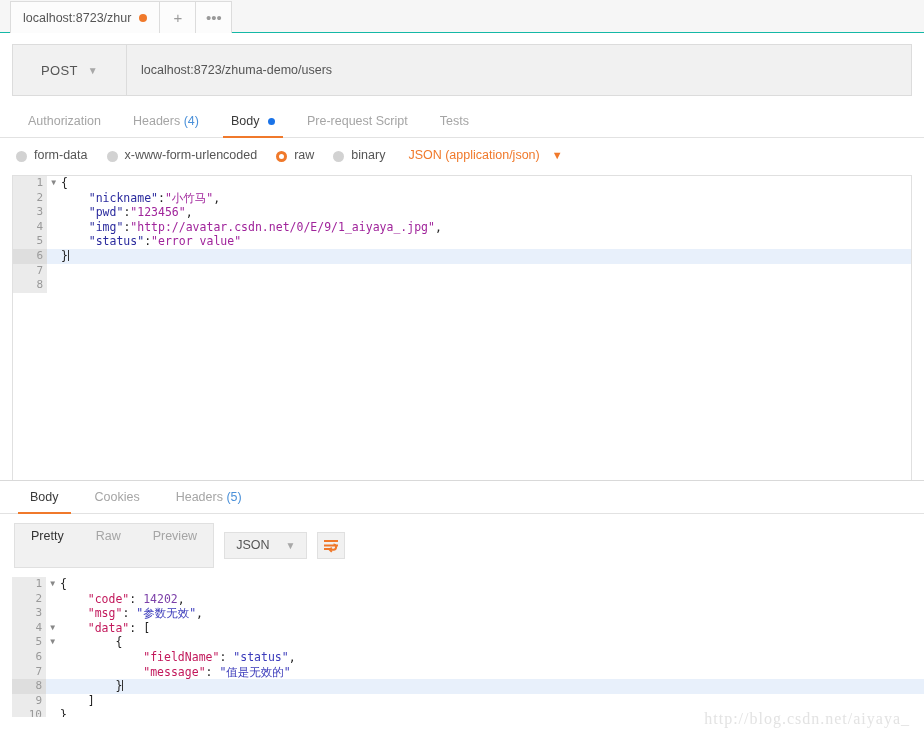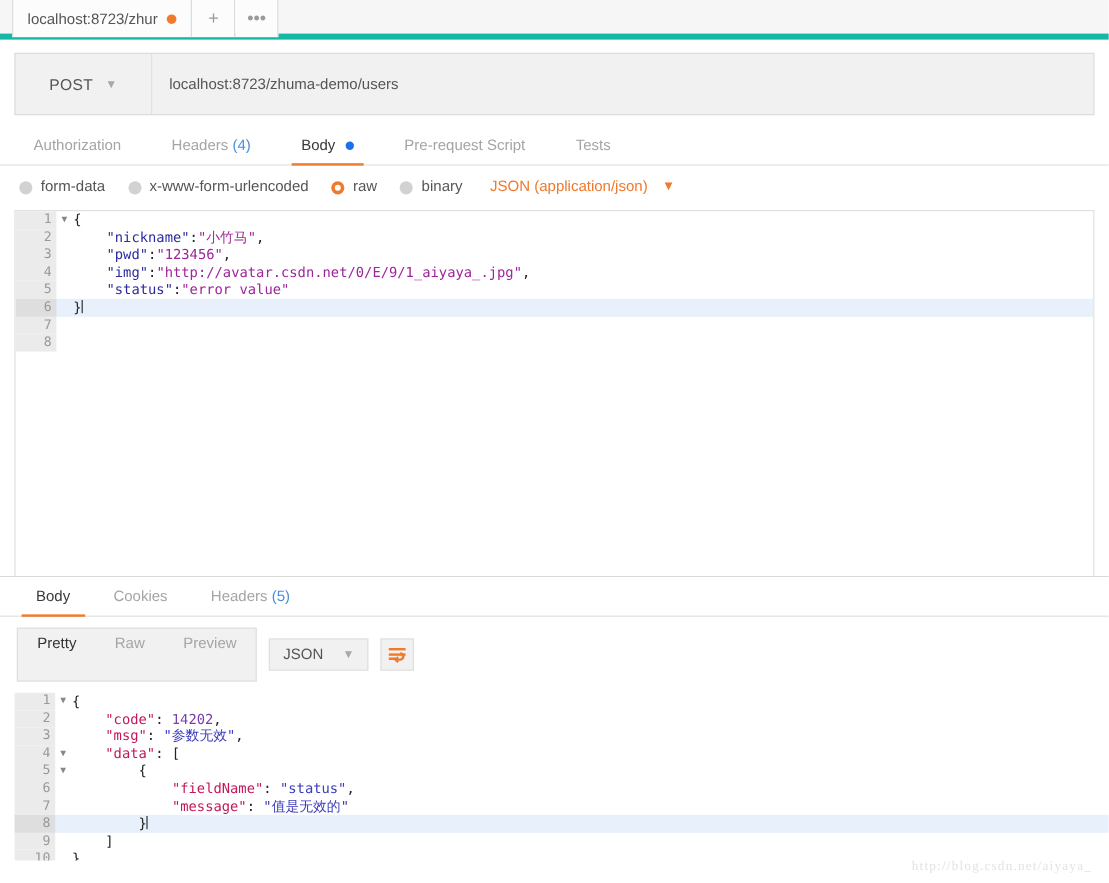--- a/index.html
+++ b/index.html
@@ -13,22 +13,22 @@
     color: #333;
     overflow: hidden;
     position: relative;
   }
 
   
   .tabstrip {
     height: 33px;
     background: #f6f6f6;
     display: flex;
-    align-items: center;
-    border-bottom: 5px solid #14b8a6;
+    align-items: flex-start;
+    border-bottom: 1px solid #14b8a6;
     padding-left: 10px;
   }
   .req-tab {
     height: 32px;
     background: #fcfcfc;
     border: 1px solid #dcdcdc;
     border-bottom: none;
     display: flex;
     align-items: center;
     padding: 0 12px;
@@ -82,21 +82,21 @@
     padding-left: 14px;
     font-size: 12.5px;
     color: #555;
     background: #f1f1f1;
   }
 
   
   .subtabs {
     display: flex;
     align-items: center;
-    gap: 10px;
+    gap: 0;
     padding-left: 12px;
     height: 32px;
     border-bottom: 1px solid #e2e2e2;
   }
   .subtab {
     padding: 0 16px;
     height: 31px;
     line-height: 31px;
     font-size: 12.5px;
     color: #a5a5a5;
@@ -261,21 +261,21 @@
     background: #f1f1f1;
     border: 1px solid #e0e0e0;
     display: flex; align-items: center; justify-content: center;
   }
 
   .watermark {
     position: absolute;
     right: 14px;
     bottom: 8px;
     font-family: "Liberation Serif", serif;
-    font-size: 11px;
+    font-size: 16px;
     color: #e3e3e3;
     letter-spacing: 1px;
     white-space: nowrap;
   }
 </style>
 </head>
 <body>
 
 <div class="tabstrip">
   <div class="req-tab">

